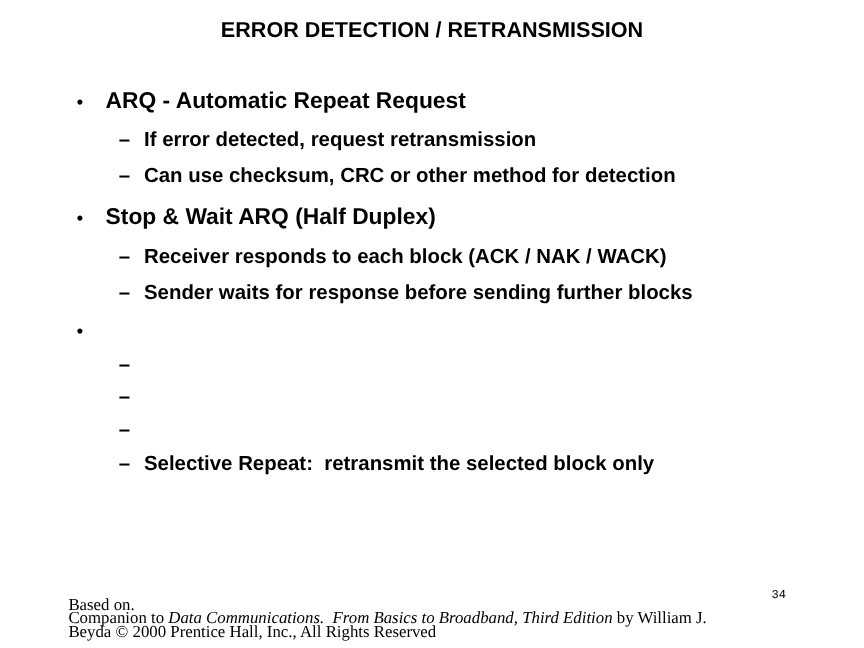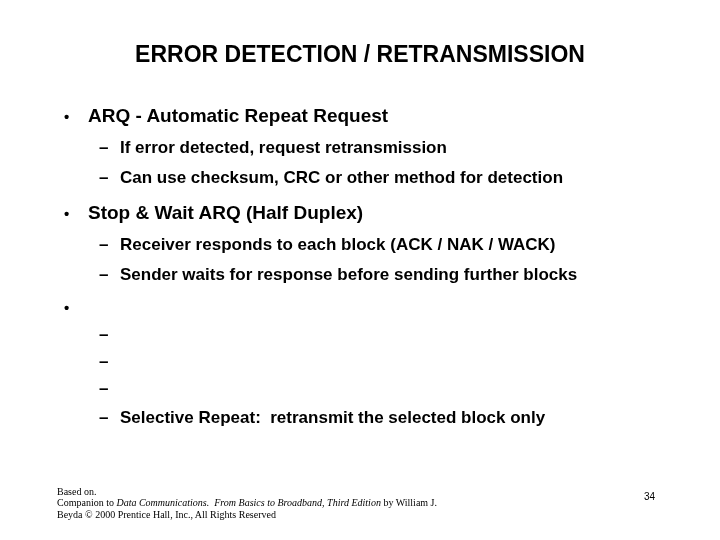--- a/index.html
+++ b/index.html
@@ -9,23 +9,23 @@
     height: 540px;
     background: #ffffff;
     color: #000000;
     font-family: "Liberation Sans", sans-serif;
     font-weight: bold;
     overflow: hidden;
     box-sizing: border-box;
   }
   .title {
     margin: 0;
-    padding-top: 42px;
+    padding-top: 16px;
     text-align: center;
-    font-size: 23px;
+    font-size: 18px;
     line-height: 1.05;
     font-weight: bold;
     letter-spacing: 0px;
   }
   .content {
     margin-top: 39px;
   }
   .section { margin-bottom: 13px; }
   .l1 {
     display: flex;
@@ -55,34 +55,34 @@
   }
   .l2 .txt {
     font-size: 17px;
     line-height: 23px;
     white-space: pre-wrap;
     max-width: 556px;
   }
   .footer {
     position: absolute;
     left: 57px;
-    bottom: 20px;
+    bottom: 7px;
     font-family: "Liberation Serif", serif;
     font-weight: normal;
-    font-size: 10px;
+    font-size: 14px;
     line-height: 11.5px;
     color: #000000;
   }
   .footer .seg { white-space: pre-wrap; }
   .footer .italic { font-style: italic; text-align: right; }
   .page-number {
     position: absolute;
     right: 65px;
     top: 491px;
-    font-family: Liberation Sans, sans-serif;
+    font-family: Liberation Mono, monospace;
     font-weight: normal;
     font-size: 10px;
     color: #000000;
     margin-left: 18px;
   }
 </style>
 </head>
 <body>
 
 <div class="slide">

